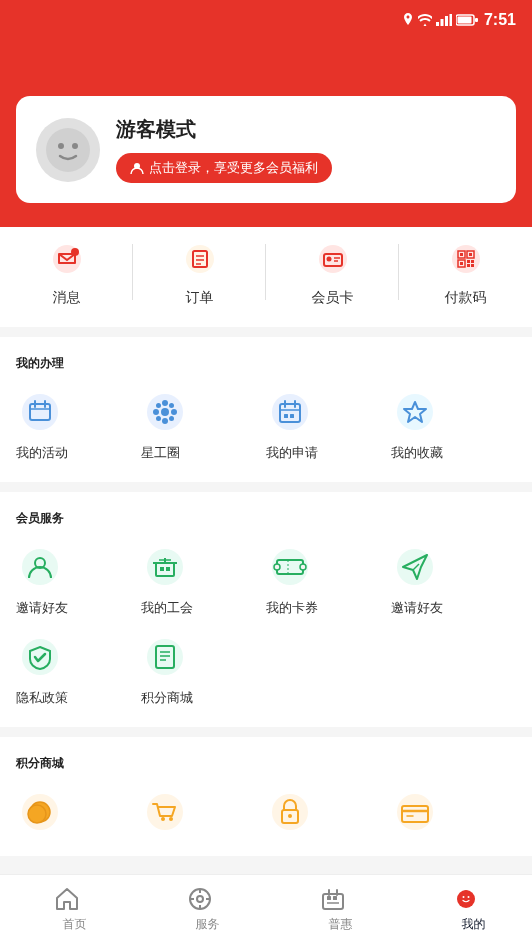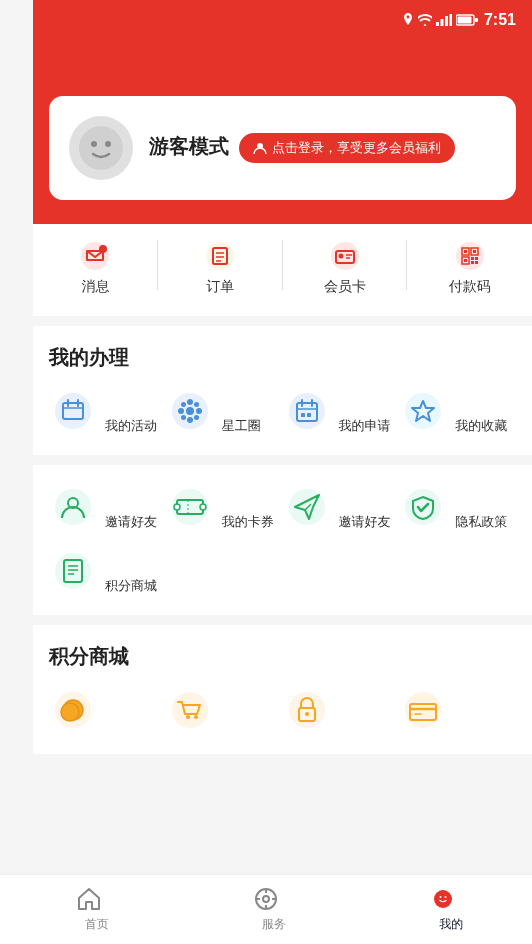--- a/index.html
+++ b/index.html
@@ -37,21 +37,21 @@
       height: 64px;
       border-radius: 50%;
       background: #e0e0e0;
       display: flex;
       align-items: center;
       justify-content: center;
       flex-shrink: 0;
     }
     .profile-info {
       display: flex;
-      flex-direction: row;
+      flex-direction: column;
       gap: 10px;
     }
     .profile-name {
       font-size: 20px;
       font-weight: 600;
       color: #222;
     }
     .login-btn {
       background: #e63329;
       color: #ffffff;
@@ -69,20 +69,21 @@
     .quick-actions {
       background: white;
       display: flex;
       padding: 10px 0 20px;
     }
     .quick-action-item {
       flex: 1;
       display: flex;
       flex-direction: column;
       align-items: center;
+      gap: 8px;
       position: relative;
     }
     .quick-action-item:not(:last-child)::after {
       content: '';
       position: absolute;
       right: 0;
       top: 10%;
       height: 80%;
       width: 1px;
       background: #e0e0e0;
@@ -99,34 +100,34 @@
       color: #333;
     }
 
     
     .section-card {
       background: white;
       margin: 10px 0;
       padding: 18px 16px 20px;
     }
     .section-title {
-      font-size: 20px;
+      font-size: 12px;
       font-weight: 600;
       color: #222;
       margin-bottom: 16px;
     }
     .grid-4 {
       display: grid;
       grid-template-columns: repeat(4, 1fr);
       gap: 16px 0;
     }
     .grid-item {
       display: flex;
-      flex-direction: row;
-      align-items: flex-end;
+      flex-direction: column;
+      align-items: flex-start;
       gap: 8px;
     }
     .grid-icon {
       width: 48px;
       height: 48px;
       display: flex;
       align-items: center;
       justify-content: center;
     }
     .grid-label {
@@ -169,21 +170,20 @@
       margin-left: 16px;
     }
     .nav-label.active {
       color: #0f172a;
     }
 
     .scrollable-content {
       height: calc(944px - 70px);
       overflow-y: auto;
       overflow-x: hidden;
-      margin-left: 33px;
     }
     .scrollable-content::-webkit-scrollbar { display: none; }
 
     .header-space {
       background: #e63329;
       height: 56px;
     }
     .profile-section {
       background: #e63329;
       padding: 0 16px 24px;
@@ -375,33 +375,49 @@
 
             <polygon points="22,12 25,19 33,19 27,24 29,32 22,27 15,32 17,24 11,19 19,19" fill="none" stroke="#4a90d9" stroke-width="2" stroke-linejoin="round"></polygon>
           </svg>
         </div>
         <span class="grid-label">我的收藏</span>
       </div>
     </div>
   </div>
 
   <div class="section-card">
+    <div class="section-title">会员服务</div>
     <div class="grid-4">
 
       <div class="grid-item">
         <div class="grid-icon">
           <svg width="44" height="44" viewBox="0 0 44 44">
             <circle cx="22" cy="22" r="18" fill="#e8faf3"></circle>
             <circle cx="22" cy="18" r="5" fill="none" stroke="#27ae60" stroke-width="2"></circle>
             <path d="M11 33c0-6.08 4.92-11 11-11s11 4.92 11 11" stroke="#27ae60" stroke-width="2" fill="none"></path>
           </svg>
         </div>
         <span class="grid-label">邀请好友</span>
       </div>
 
+      <div class="grid-item">
+        <div class="grid-icon">
+          <svg width="44" height="44" viewBox="0 0 44 44">
+            <circle cx="22" cy="22" r="18" fill="#e8faf3"></circle>
+
+            <rect x="13" y="18" width="18" height="13" rx="1" fill="none" stroke="#27ae60" stroke-width="2"></rect>
+            <rect x="17" y="22" width="4" height="4" fill="#27ae60"></rect>
+            <rect x="23" y="22" width="4" height="4" fill="#27ae60"></rect>
+            <line x1="10" y1="18" x2="34" y2="18" stroke="#27ae60" stroke-width="2"></line>
+            <line x1="22" y1="13" x2="22" y2="18" stroke="#27ae60" stroke-width="2"></line>
+            <line x1="16" y1="15" x2="28" y2="15" stroke="#27ae60" stroke-width="1.5"></line>
+          </svg>
+        </div>
+        <span class="grid-label">我的工会</span>
+      </div>
 
       <div class="grid-item">
         <div class="grid-icon">
           <svg width="44" height="44" viewBox="0 0 44 44">
             <circle cx="22" cy="22" r="18" fill="#e8faf3"></circle>
 
             <rect x="9" y="15" width="26" height="14" rx="2" fill="none" stroke="#27ae60" stroke-width="2"></rect>
             <circle cx="9" cy="22" r="3" fill="#f5f5f5" stroke="#27ae60" stroke-width="1.5"></circle>
             <circle cx="35" cy="22" r="3" fill="#f5f5f5" stroke="#27ae60" stroke-width="1.5"></circle>
             <line x1="20" y1="15" x2="20" y2="29" stroke="#27ae60" stroke-width="1" stroke-dasharray="2,2"></line>
@@ -520,20 +536,33 @@
         <circle cx="13" cy="13" r="3" fill="none" stroke="#888" stroke-width="2"></circle>
         <line x1="13" y1="3" x2="13" y2="7" stroke="#888" stroke-width="2"></line>
         <line x1="13" y1="19" x2="13" y2="23" stroke="#888" stroke-width="2"></line>
         <line x1="3" y1="13" x2="7" y2="13" stroke="#888" stroke-width="2"></line>
         <line x1="19" y1="13" x2="23" y2="13" stroke="#888" stroke-width="2"></line>
       </svg>
     </div>
     <span class="nav-label">服务</span>
   </div>
 
+  <div class="nav-item">
+    <div class="nav-icon">
+      <svg width="26" height="26" viewBox="0 0 26 26">
+        <rect x="3" y="8" width="20" height="15" rx="2" fill="none" stroke="#888" stroke-width="2"></rect>
+        <rect x="7" y="10" width="4" height="4" rx="0.5" fill="#888"></rect>
+        <rect x="13" y="10" width="4" height="4" rx="0.5" fill="#888"></rect>
+        <line x1="9" y1="4" x2="9" y2="9" stroke="#888" stroke-width="2" stroke-linecap="round"></line>
+        <line x1="17" y1="4" x2="17" y2="9" stroke="#888" stroke-width="2" stroke-linecap="round"></line>
+        <line x1="7" y1="17" x2="19" y2="17" stroke="#888" stroke-width="1.5"></line>
+      </svg>
+    </div>
+    <span class="nav-label">普惠</span>
+  </div>
 
   <div class="nav-item">
     <div class="nav-icon">
       <svg width="26" height="26" viewBox="0 0 26 26">
         <circle cx="13" cy="12" r="4" fill="#e63329"></circle>
         <circle cx="13" cy="13" r="9" fill="#e63329"></circle>
         <circle cx="13" cy="9" r="4.5" fill="#e63329"></circle>
 
         <circle cx="13" cy="13" r="9" fill="none" stroke="#e63329" stroke-width="0"></circle>
         <ellipse cx="13" cy="13" rx="7" ry="7" fill="#e63329"></ellipse>

